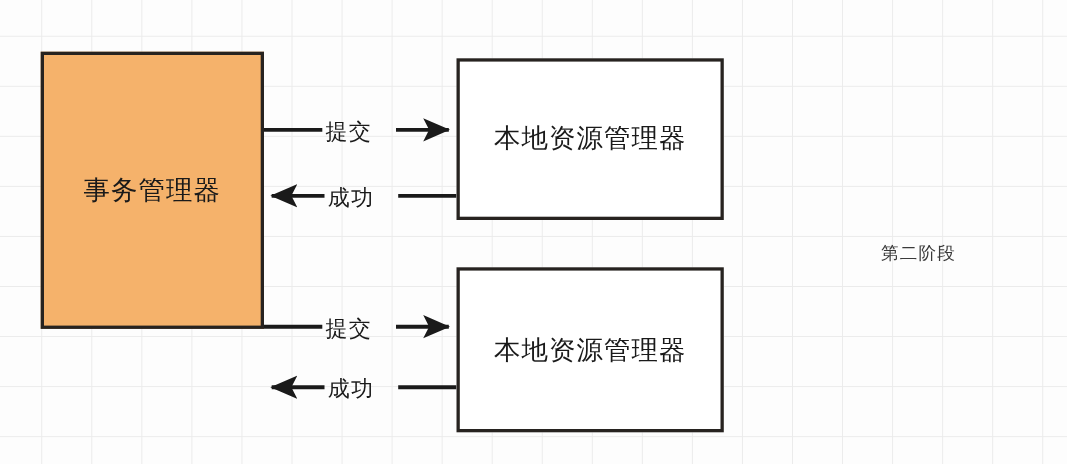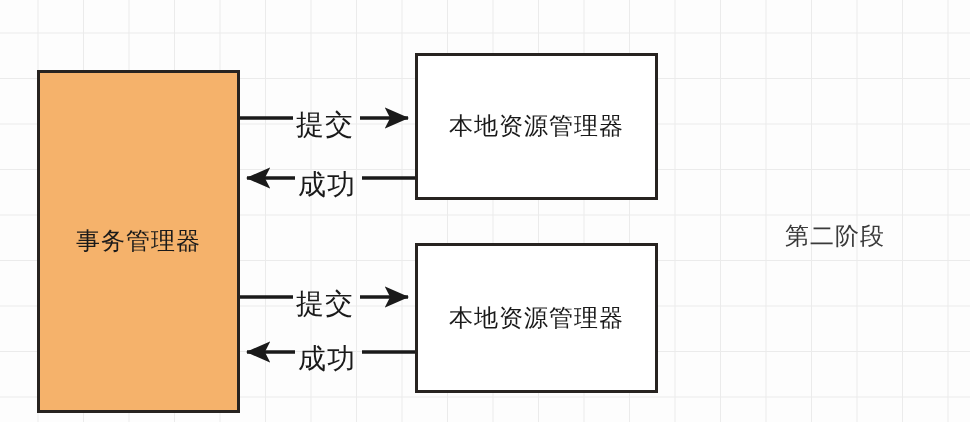--- a/index.html
+++ b/index.html
@@ -28,23 +28,23 @@
     justify-content: center;
     border: 3px solid #272320;
     color: #1a1a1a;
     font-size: 24px;
     letter-spacing: 1px;
     line-height: 1.2;
     text-align: center;
   }
   #tm-node {
     left: 37px;
-    top: 70px;
+    top: 47px;
     width: 203px;
-    height: 343px;
+    height: 252px;
     background: #f5b26b;
   }
   #lrm-node-1 {
     left: 415px;
     top: 53px;
     width: 243px;
     height: 147px;
     background: #ffffff;
   }
   #lrm-node-2 {
@@ -53,35 +53,35 @@
     width: 243px;
     height: 150px;
     background: #ffffff;
   }
   #phase-label {
     position: absolute;
     left: 745px;
     top: 220px;
     width: 180px;
     text-align: center;
-    font-size: 24px;
+    font-size: 16px;
     letter-spacing: 1px;
     color: #3a3a3a;
   }
   .edge-svg {
     position: absolute;
     left: 0;
     top: 0;
     width: 970px;
     height: 422px;
     pointer-events: none;
   }
   .edge-label {
     position: absolute;
-    font-size: 28px;
+    font-size: 20px;
     letter-spacing: 1px;
     color: #1a1a1a;
     background: transparent;
     white-space: nowrap;
   }
 </style>
 </head>
 <body>
 
 <div id="canvas">

